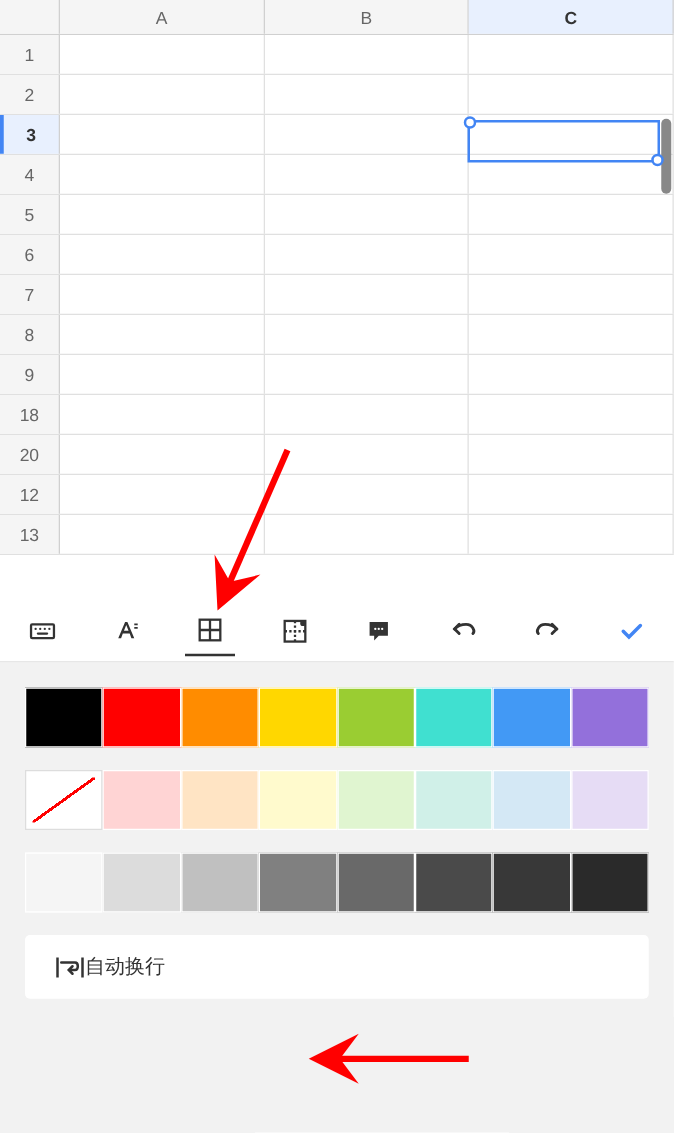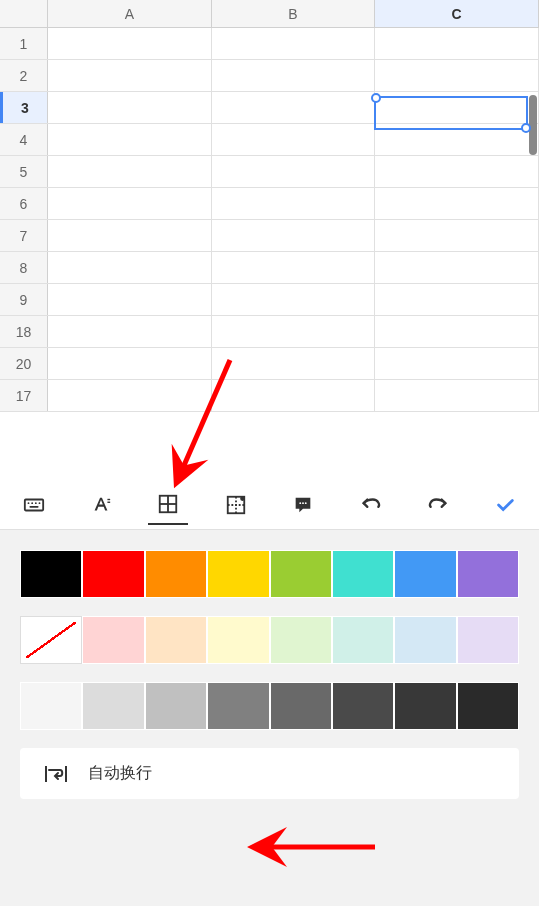--- a/index.html
+++ b/index.html
@@ -180,21 +180,20 @@
       right: 5px;
       bottom: 5px;
       background: linear-gradient(to bottom right, transparent 48%, red 48%, red 52%, transparent 52%);
     }
     .wrap-button {
       background: #fff;
       border-radius: 4px;
       padding: 15px 24px;
       display: flex;
       align-items: center;
-      gap: 20px;
       margin-top: 12px;
     }
     .wrap-icon {
       width: 24px;
       height: 20px;
     }
     .wrap-label {
       font-size: 16px;
       color: #333;
     }
@@ -279,21 +278,27 @@
         <div class="cell"></div>
         <div class="cell"></div>
       </div>
       <div class="row">
         <div class="row-header">20</div>
         <div class="cell"></div>
         <div class="cell"></div>
         <div class="cell"></div>
       </div>
       <div class="row">
-        <div class="row-header">17</div>
+        <div class="row-header">12</div>
+        <div class="cell"></div>
+        <div class="cell"></div>
+        <div class="cell"></div>
+      </div>
+      <div class="row">
+        <div class="row-header">13</div>
         <div class="cell"></div>
         <div class="cell"></div>
         <div class="cell"></div>
       </div>
     </div>
 
   <div class="selected-cell" style="left:374px; top:96px; width:154px; height:34px;">
     <div class="selection-handle handle-tl"></div>
     <div class="selection-handle handle-br"></div>
   </div>

